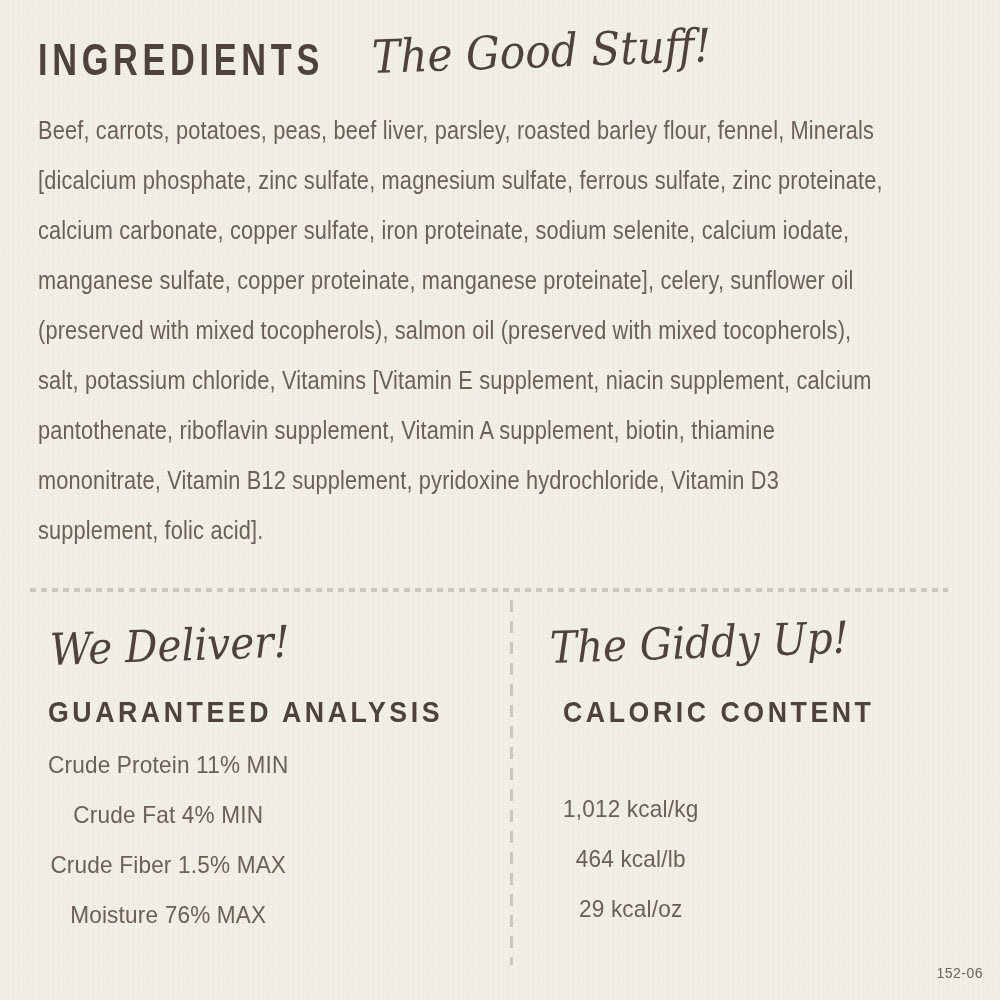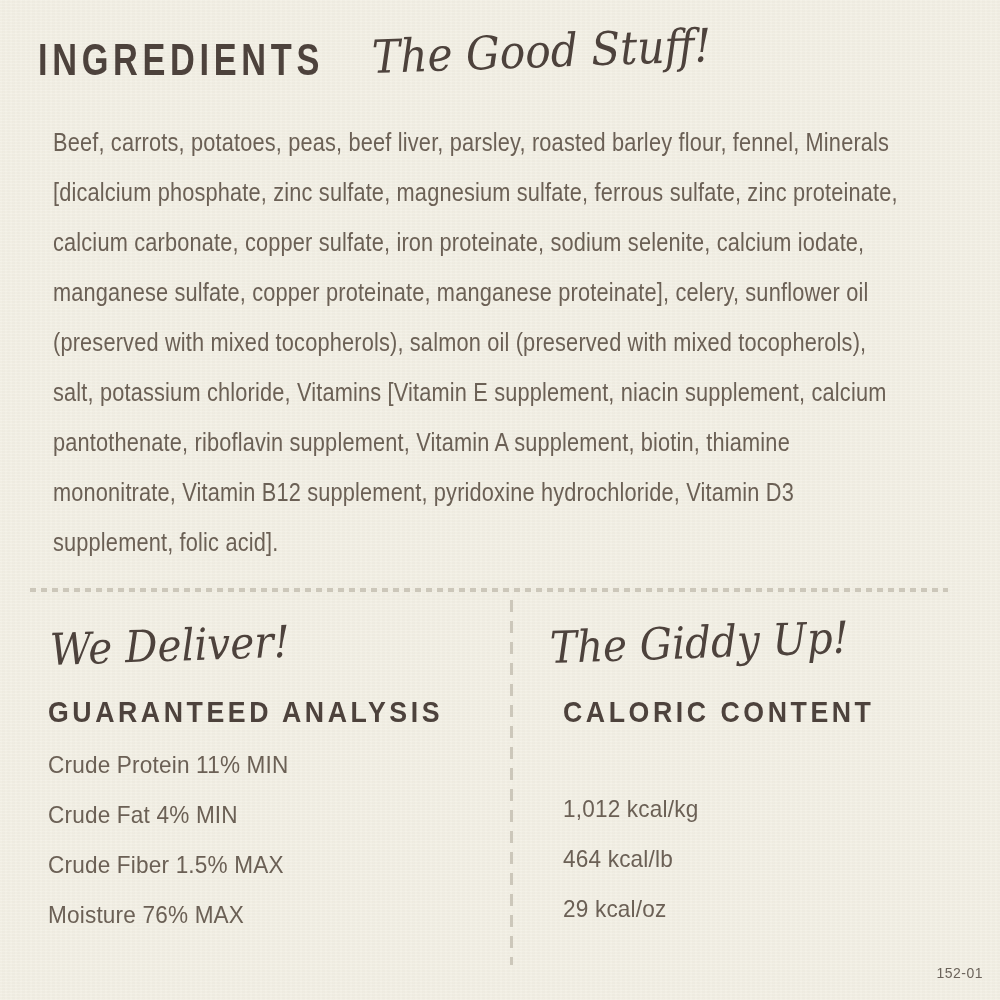--- a/index.html
+++ b/index.html
@@ -45,23 +45,22 @@
     top: 30px;
     font-size: 46px;
     line-height: 1.2;
     transform: rotate(-2deg) scaleX(0.92);
     transform-origin: 0 50%;
   }
 
   
   .ingredients {
     left: 38px;
-    top: 117px;
+    top: 105px;
     width: 930px;
-    margin-left: 15px;
   }
   .ing-line {
     font-size: 25px;
     line-height: 50px;
     letter-spacing: 0.2px;
     white-space: nowrap;
     transform: scaleX(0.87);
     transform-origin: 0 50%;
   }
 
@@ -100,20 +99,21 @@
     white-space: nowrap;
     transform: scaleX(0.89);
     transform-origin: 0 0;
     margin: 0;
   }
   .heading-left  { left: 48px;  top: 697px; }
   .heading-right { left: 563px; top: 697px; }
 
   .items {
     display: block;
+    text-align: center;
   }
   .items-left  { left: 48px;  top: 740px; }
   .items-right { left: 563px; top: 784px; }
   .item {
     font-size: 24px;
     line-height: 50px;
     letter-spacing: 0.2px;
     white-space: nowrap;
     transform: scaleX(0.94);
     transform-origin: 0 50%;
@@ -165,15 +165,15 @@
   <section>
     <div class="abs script col-script script-right">The Giddy Up!</div>
     <h2 class="abs col-heading heading-right">CALORIC CONTENT</h2>
     <div class="abs items items-right">
       <div class="item">1,012 kcal/kg</div>
       <div class="item">464 kcal/lb</div>
       <div class="item">29 kcal/oz</div>
     </div>
   </section>
 
-  <div class="abs footnote">152-01</div>
+  <div class="abs footnote">152-06</div>
 
 </div>
 
 </body></html>

